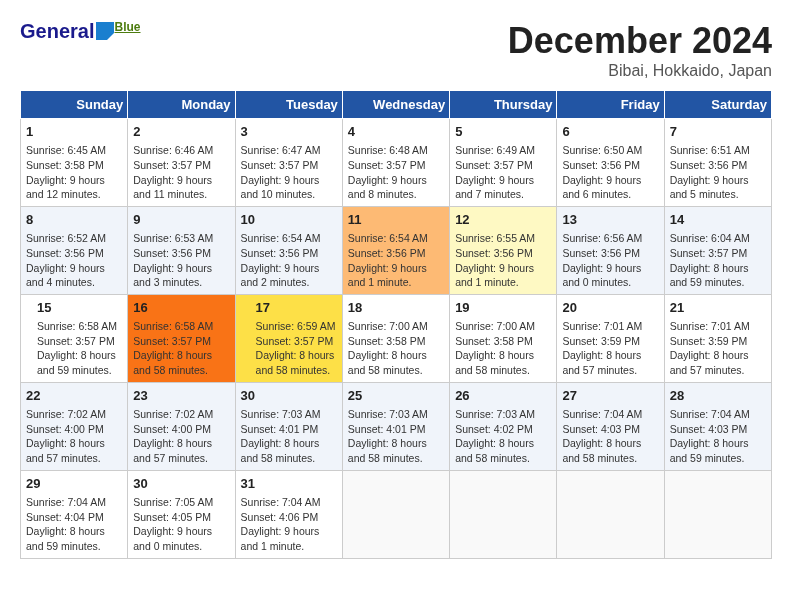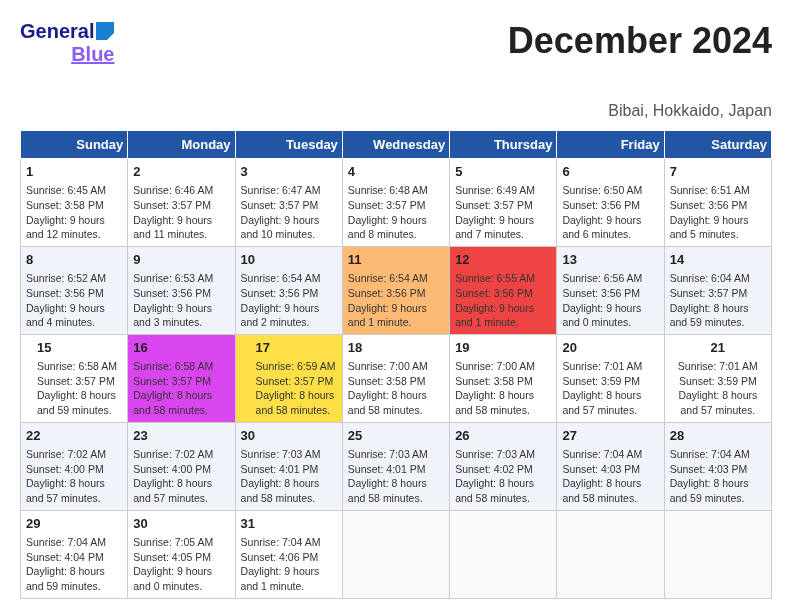--- a/index.html
+++ b/index.html
@@ -20,21 +20,20 @@
       text-align: right;
     }
     .month-title {
       font-size: 36px;
       font-weight: bold;
       color: #222;
     }
     .location {
       font-size: 16px;
       color: #555;
-      margin-top: 40px;
     }
     .calendar {
       width: 100%;
       border-collapse: collapse;
       font-size: 11px;
     }
     .calendar th {
       background: #2255a4;
       color: #fff;
       padding: 6px 4px;
@@ -74,32 +73,32 @@
       display: flex;
       align-items: center;
       gap: 0;
     }
     .logo-text-general {
       color: #1a1a8c;
       font-size: 20px;
       font-weight: bold;
     }
     .logo-text-blue {
-      color: #8b5cf6;
-      font-size: 20px;
+      color: #4d7c0f;
+      font-size: 12px;
       font-weight: bold;
       text-decoration: underline;
     }
   </style>
 </head>
 <body>
 
 <div class="header">
   <div class="logo-wrapper">
-    <div style="display:flex; flex-direction:column; align-items:flex-end;">
+    <div style="display:flex; flex-direction:row; align-items:flex-start;">
       <div style="display:flex; align-items:center;">
         <span class="logo-text-general">General</span>
         <svg width="18" height="18" viewBox="0 0 18 18" style="margin-left:2px; margin-bottom:2px;">
           <polygon points="0,0 18,0 18,11 11,18 0,18" fill="#1a7fcf"></polygon>
         </svg>
       </div>
       <span class="logo-text-blue">Blue</span>
     </div>
   </div>
   <div class="title-block">
@@ -128,32 +127,32 @@
         <td style="background: rgb(255, 255, 255);"><span class="day-num">4</span><span>Sunrise: 6:48 AM</span><br><span>Sunset: 3:57 PM</span><br><span>Daylight: 9 hours and 8 minutes.</span></td>
         <td style="background: rgb(255, 255, 255);"><span class="day-num">5</span><span>Sunrise: 6:49 AM</span><br><span>Sunset: 3:57 PM</span><br><span>Daylight: 9 hours and 7 minutes.</span></td>
         <td style="background: rgb(255, 255, 255);"><span class="day-num">6</span><span>Sunrise: 6:50 AM</span><br><span>Sunset: 3:56 PM</span><br><span>Daylight: 9 hours and 6 minutes.</span></td>
         <td style="background: rgb(255, 255, 255);"><span class="day-num">7</span><span>Sunrise: 6:51 AM</span><br><span>Sunset: 3:56 PM</span><br><span>Daylight: 9 hours and 5 minutes.</span></td>
       </tr>
       <tr>
         <td style="background: rgb(240, 244, 250);"><span class="day-num">8</span><span>Sunrise: 6:52 AM</span><br><span>Sunset: 3:56 PM</span><br><span>Daylight: 9 hours and 4 minutes.</span></td>
         <td style="background: rgb(240, 244, 250);"><span class="day-num">9</span><span>Sunrise: 6:53 AM</span><br><span>Sunset: 3:56 PM</span><br><span>Daylight: 9 hours and 3 minutes.</span></td>
         <td style="background: rgb(240, 244, 250);"><span class="day-num">10</span><span>Sunrise: 6:54 AM</span><br><span>Sunset: 3:56 PM</span><br><span>Daylight: 9 hours and 2 minutes.</span></td>
         <td style="background: #fdba74;"><span class="day-num">11</span><span>Sunrise: 6:54 AM</span><br><span>Sunset: 3:56 PM</span><br><span>Daylight: 9 hours and 1 minute.</span></td>
-        <td style="background: #ef4444; margin-left: 23px;"><span class="day-num">12</span><span>Sunrise: 6:55 AM</span><br><span>Sunset: 3:56 PM</span><br><span>Daylight: 9 hours and 1 minute.</span></td>
+        <td style="background: #fef9c3; margin-left: 23px;"><span class="day-num">12</span><span>Sunrise: 6:55 AM</span><br><span>Sunset: 3:56 PM</span><br><span>Daylight: 9 hours and 1 minute.</span></td>
         <td style="background: rgb(240, 244, 250);"><span class="day-num">13</span><span>Sunrise: 6:56 AM</span><br><span>Sunset: 3:56 PM</span><br><span>Daylight: 9 hours and 0 minutes.</span></td>
         <td style="background: rgb(240, 244, 250);"><span class="day-num">14</span><span>Sunrise: 6:04 AM</span><br><span>Sunset: 3:57 PM</span><br><span>Daylight: 8 hours and 59 minutes.</span></td>
       </tr>
       <tr>
         <td style="background: rgb(255, 255, 255); padding-left: 16px;"><span class="day-num">15</span><span>Sunrise: 6:58 AM</span><br><span>Sunset: 3:57 PM</span><br><span>Daylight: 8 hours and 59 minutes.</span></td>
-        <td style="background: #d946ef;"><span class="day-num">16</span><span>Sunrise: 6:58 AM</span><br><span>Sunset: 3:57 PM</span><br><span>Daylight: 8 hours and 58 minutes.</span></td>
+        <td style="background: #f97316;"><span class="day-num">16</span><span>Sunrise: 6:58 AM</span><br><span>Sunset: 3:57 PM</span><br><span>Daylight: 8 hours and 58 minutes.</span></td>
         <td style="background: #fde047; padding-left: 20px;"><span class="day-num">17</span><span>Sunrise: 6:59 AM</span><br><span>Sunset: 3:57 PM</span><br><span>Daylight: 8 hours and 58 minutes.</span></td>
         <td style="background: rgb(255, 255, 255);"><span class="day-num">18</span><span>Sunrise: 7:00 AM</span><br><span>Sunset: 3:58 PM</span><br><span>Daylight: 8 hours and 58 minutes.</span></td>
         <td style="background: rgb(255, 255, 255);"><span class="day-num">19</span><span>Sunrise: 7:00 AM</span><br><span>Sunset: 3:58 PM</span><br><span>Daylight: 8 hours and 58 minutes.</span></td>
         <td style="background: rgb(255, 255, 255);"><span class="day-num">20</span><span>Sunrise: 7:01 AM</span><br><span>Sunset: 3:59 PM</span><br><span>Daylight: 8 hours and 57 minutes.</span></td>
-        <td style="background: rgb(255, 255, 255); text-align: center;"><span class="day-num">21</span><span>Sunrise: 7:01 AM</span><br><span>Sunset: 3:59 PM</span><br><span>Daylight: 8 hours and 57 minutes.</span></td>
+        <td style="background: rgb(255, 255, 255);"><span class="day-num">21</span><span>Sunrise: 7:01 AM</span><br><span>Sunset: 3:59 PM</span><br><span>Daylight: 8 hours and 57 minutes.</span></td>
       </tr>
       <tr>
         <td style="background: rgb(240, 244, 250);"><span class="day-num">22</span><span>Sunrise: 7:02 AM</span><br><span>Sunset: 4:00 PM</span><br><span>Daylight: 8 hours and 57 minutes.</span></td>
         <td style="background: rgb(240, 244, 250);"><span class="day-num">23</span><span>Sunrise: 7:02 AM</span><br><span>Sunset: 4:00 PM</span><br><span>Daylight: 8 hours and 57 minutes.</span></td>
         <td style="background: rgb(240, 244, 250);"><span class="day-num">30</span><span>Sunrise: 7:03 AM</span><br><span>Sunset: 4:01 PM</span><br><span>Daylight: 8 hours and 58 minutes.</span></td>
         <td style="background: rgb(240, 244, 250);"><span class="day-num">25</span><span>Sunrise: 7:03 AM</span><br><span>Sunset: 4:01 PM</span><br><span>Daylight: 8 hours and 58 minutes.</span></td>
         <td style="background: rgb(240, 244, 250);"><span class="day-num">26</span><span>Sunrise: 7:03 AM</span><br><span>Sunset: 4:02 PM</span><br><span>Daylight: 8 hours and 58 minutes.</span></td>
         <td style="background: rgb(240, 244, 250);"><span class="day-num">27</span><span>Sunrise: 7:04 AM</span><br><span>Sunset: 4:03 PM</span><br><span>Daylight: 8 hours and 58 minutes.</span></td>
         <td style="background: rgb(240, 244, 250);"><span class="day-num">28</span><span>Sunrise: 7:04 AM</span><br><span>Sunset: 4:03 PM</span><br><span>Daylight: 8 hours and 59 minutes.</span></td>
       </tr>

